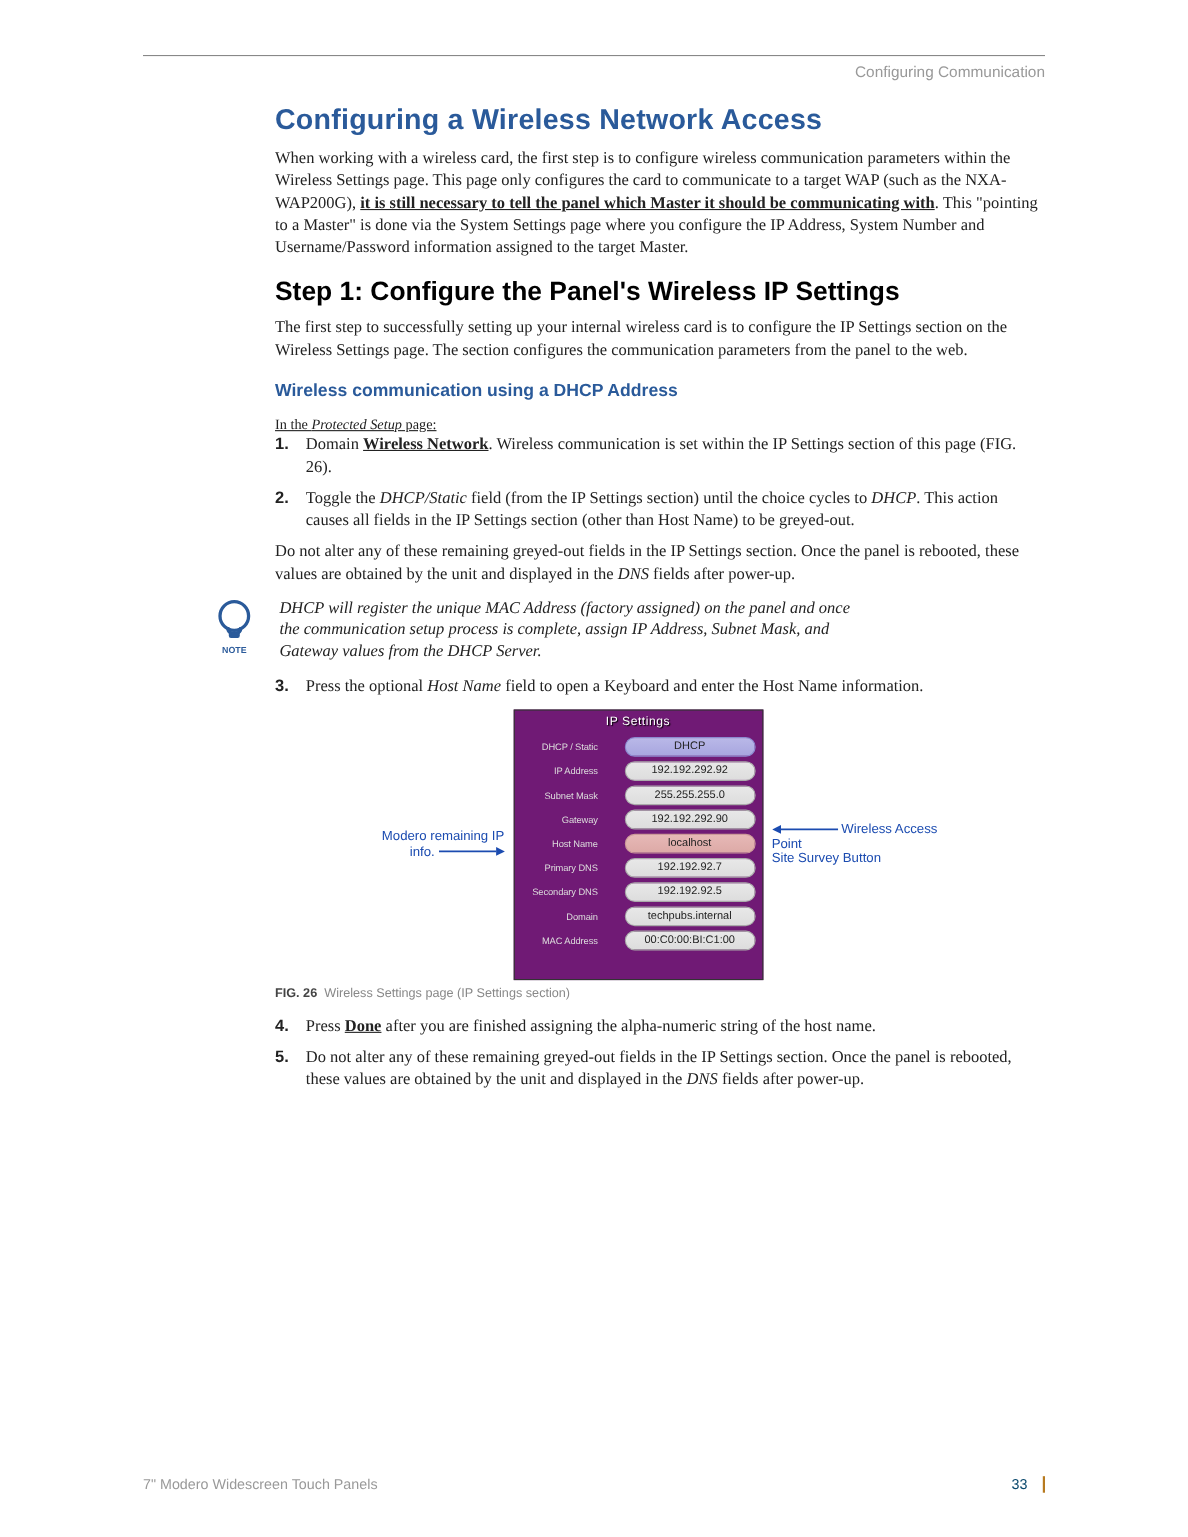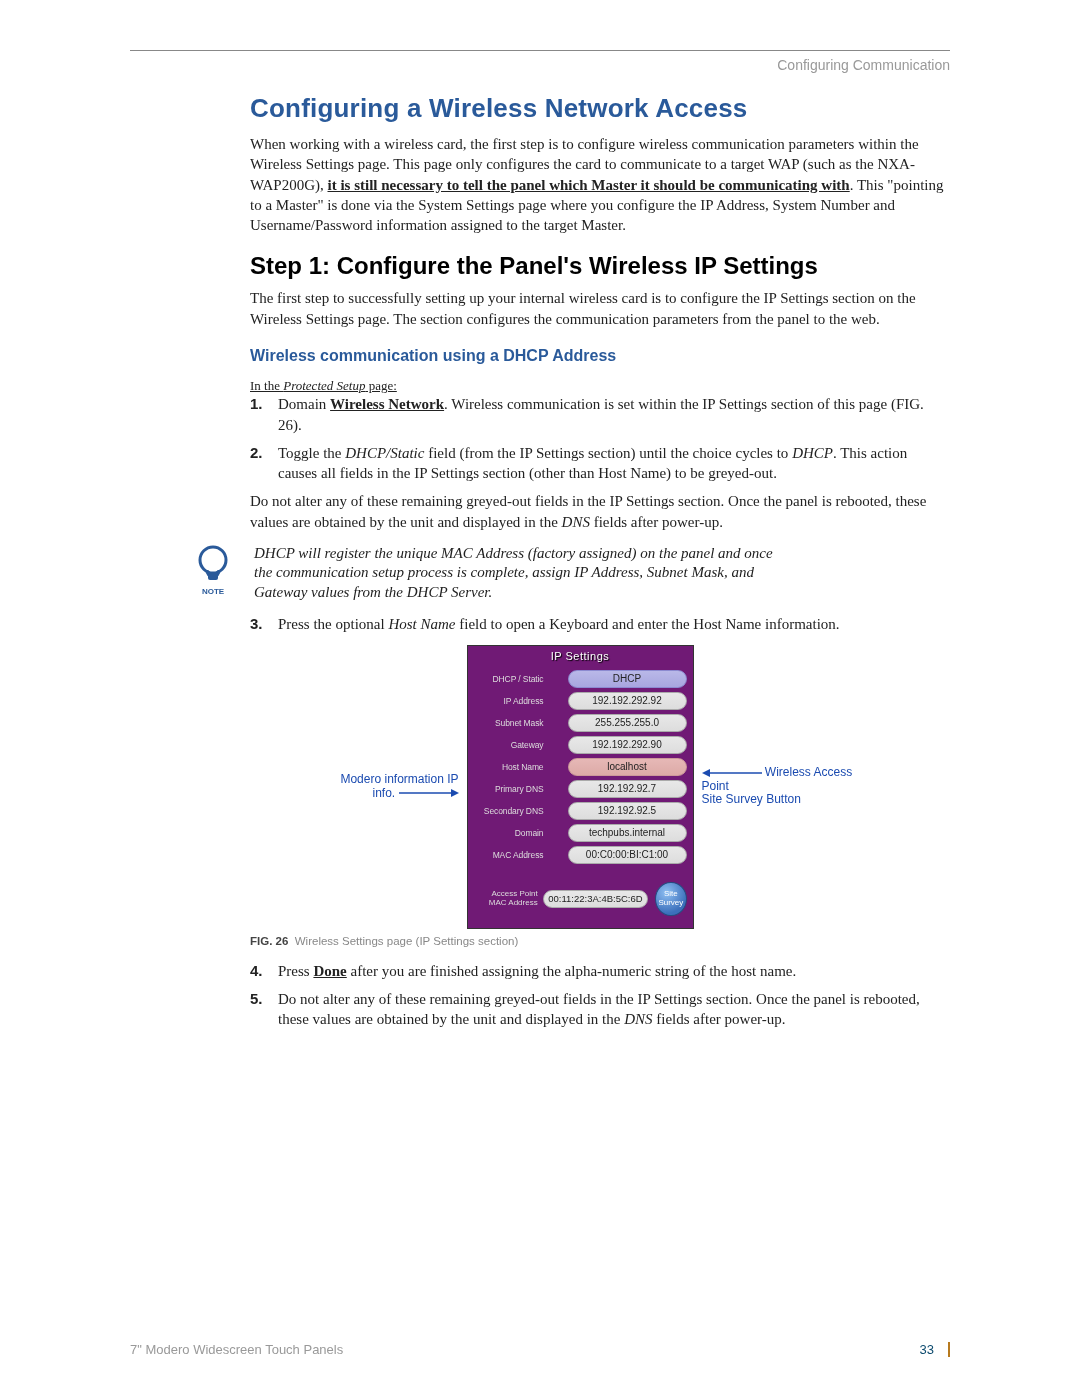--- a/index.html
+++ b/index.html
@@ -223,21 +223,21 @@
     </div>
 
     <ol class="continue">
       <li>
         <span>Press the optional </span><span class="italic">Host Name</span><span> field to open a Keyboard and enter the Host Name information.</span>
       </li>
     </ol>
 
     <div class="figure-wrap">
       <div class="callout-left">
-        <span>Modero information IP info.</span>
+        <span>Modero remaining IP info.</span>
         <span class="arrow">
           <svg width="60" height="10">
               <line x1="0" y1="5" x2="52" y2="5" stroke="#1b4bb0" stroke-width="1.5"></line>
               <polygon points="52,1 60,5 52,9" fill="#1b4bb0"></polygon>
             </svg>
         </span>
       </div>
 
       <div class="ip-panel">
         <div class="ip-title">IP Settings</div>
@@ -273,25 +273,20 @@
             <div class="ip-row">
               <div class="ip-label">Domain</div>
               <div class="ip-field ">techpubs.internal</div>
             </div>
             <div class="ip-row">
               <div class="ip-label">MAC Address</div>
               <div class="ip-field ">00:C0:00:BI:C1:00</div>
             </div>
           </div>
         <div class="ip-sep"></div>
-        <div class="ap-row">
-          <div class="ap-label">Access Point MAC Address</div>
-          <div class="ap-field">00:11:22:3A:4B:5C:6D</div>
-          <div class="ap-btn">Site Survey</div>
-        </div>
       </div>
 
       <div class="callout-right">
         <span class="arrow">
           <svg width="60" height="10">
               <line x1="8" y1="5" x2="60" y2="5" stroke="#1b4bb0" stroke-width="1.5"></line>
               <polygon points="8,1 0,5 8,9" fill="#1b4bb0"></polygon>
             </svg>
         </span>
         <span>Wireless Access Point</span><br>

